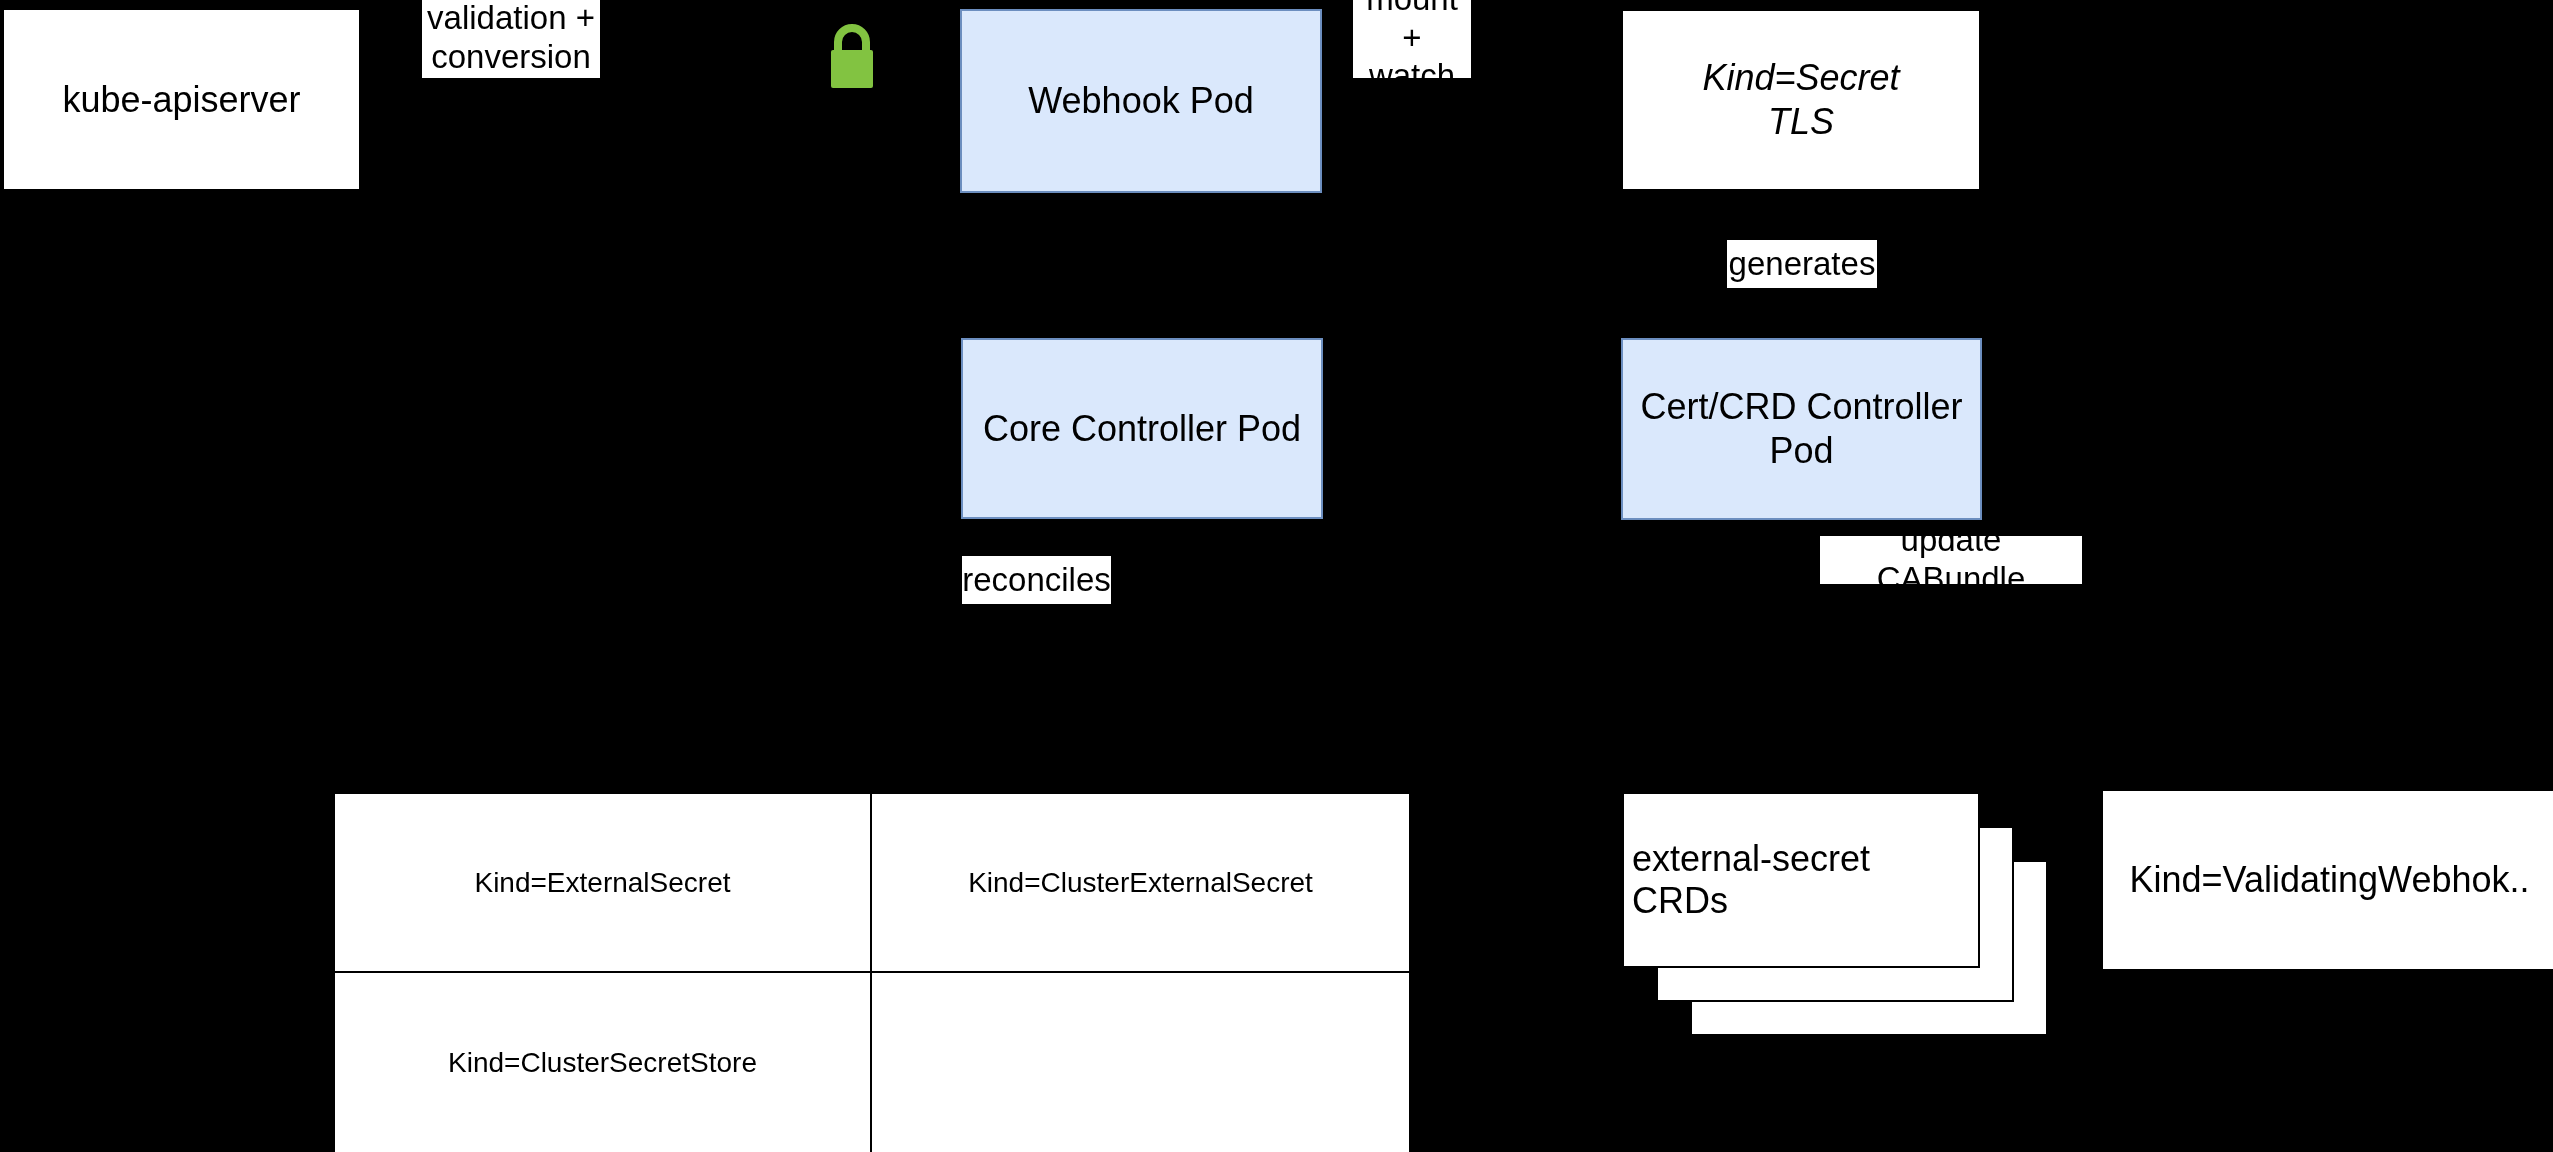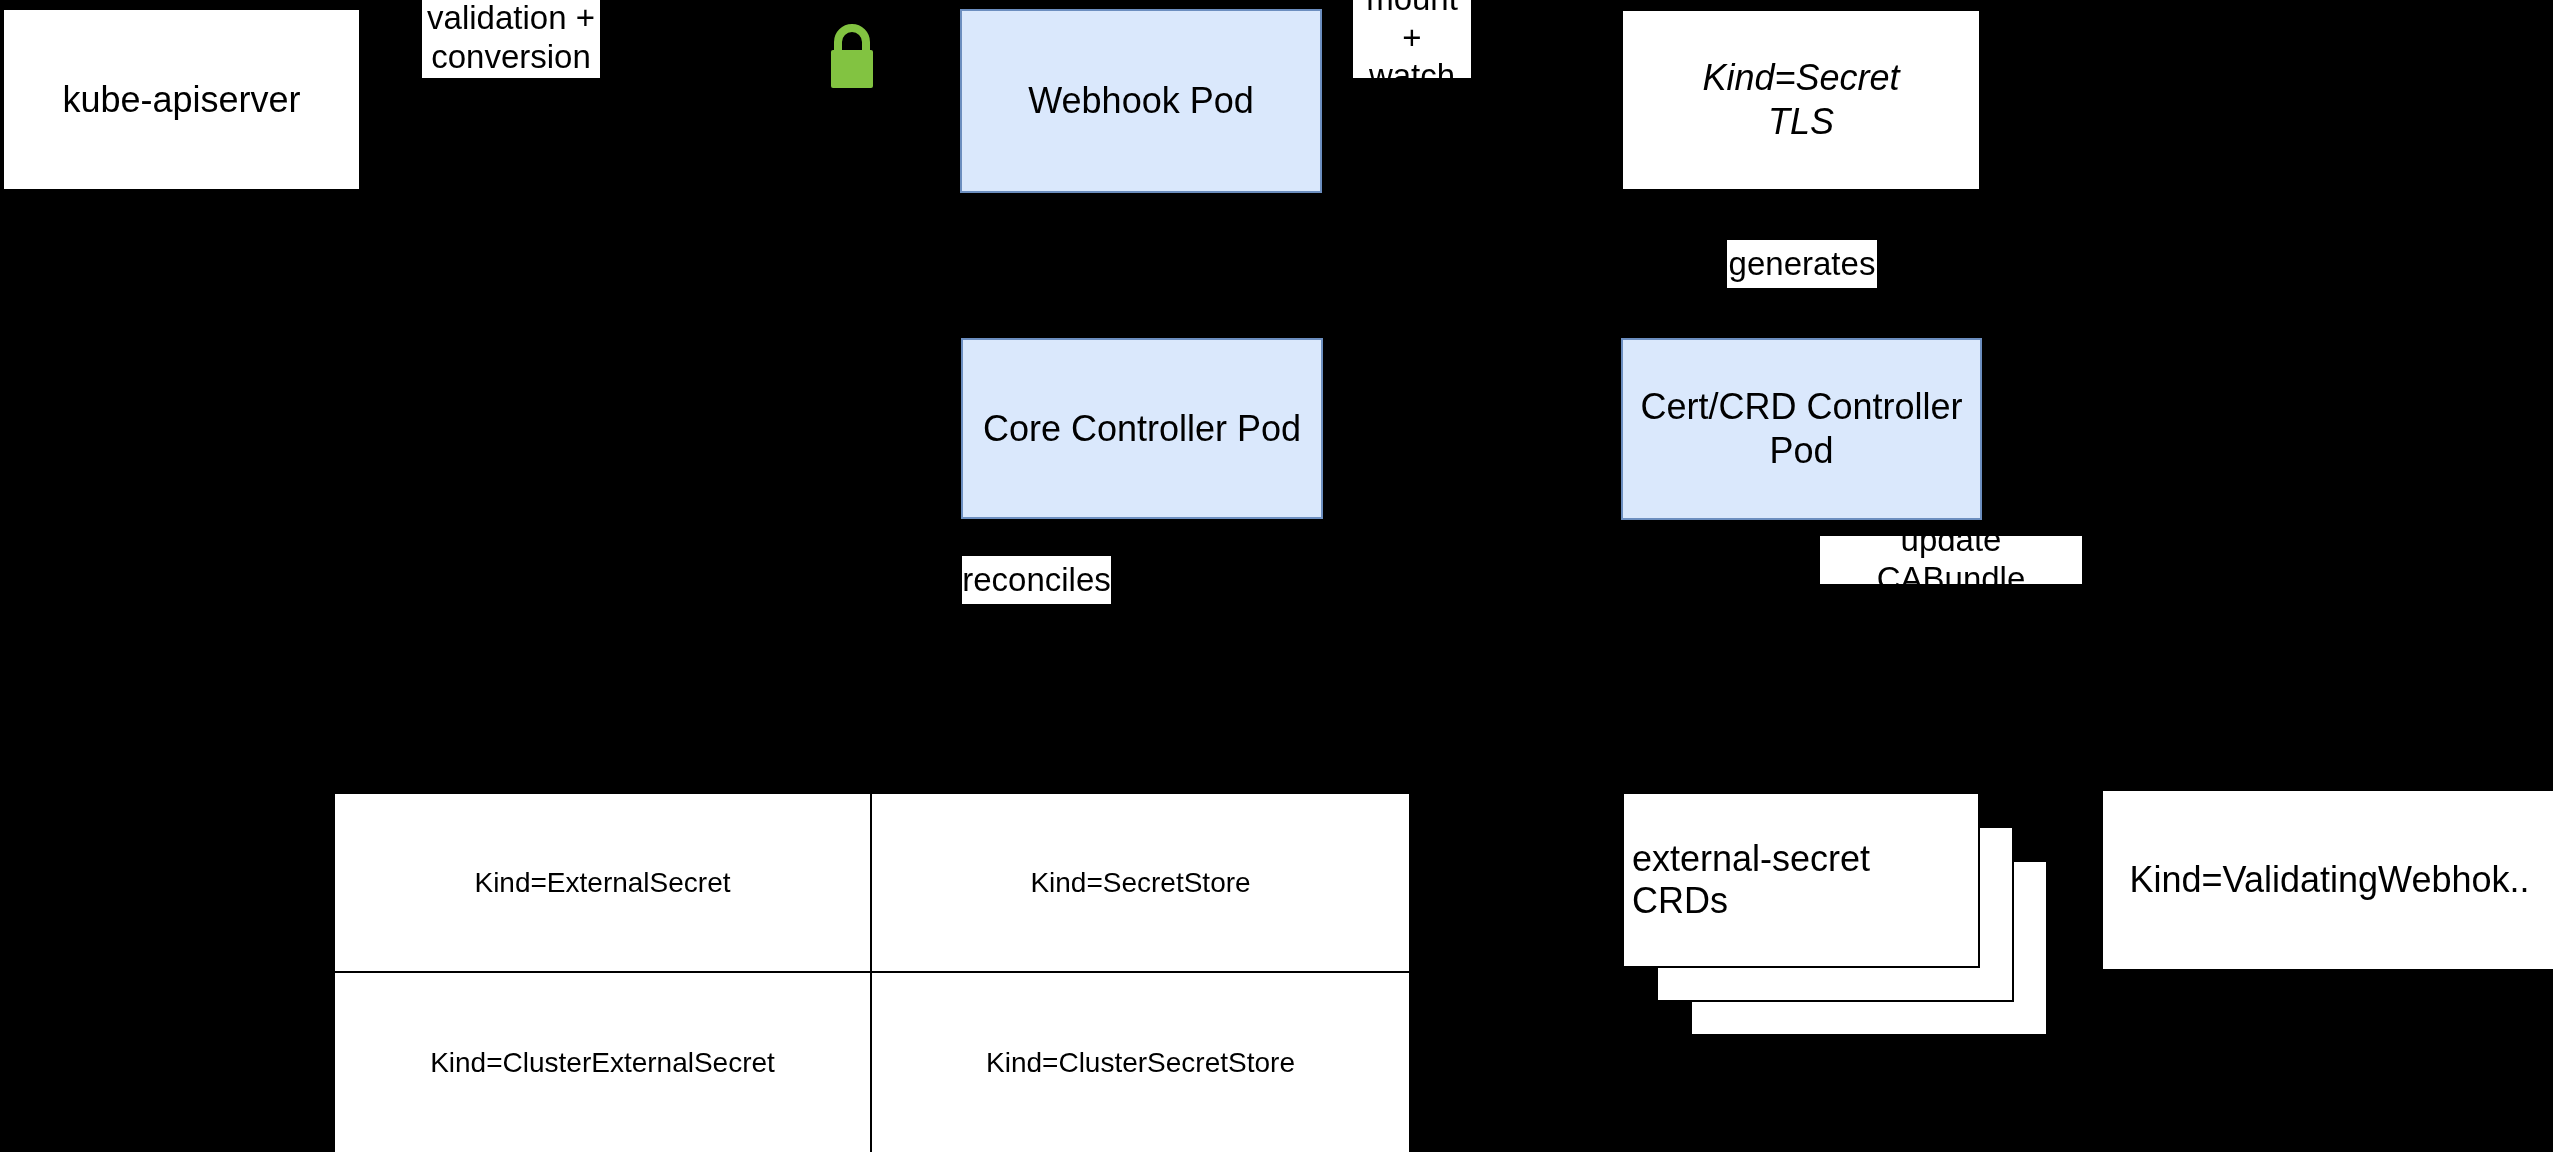--- a/index.html
+++ b/index.html
@@ -157,23 +157,20 @@
 
   <div class="edge-label" style="left:1820px; top:536px; width:262px; height:48px;">
     <span>update CABundle</span>
   </div>
 
   <div class="kind-table" style="left:333px; top:792px; width:1078px; height:362px;">
     <div class="kind-cell">
       <span>Kind=ExternalSecret</span>
     </div>
     <div class="kind-cell">
-      <span>Kind=SecretStore</span>
-    </div>
-    <div class="kind-cell">
       <span>Kind=ClusterExternalSecret</span>
     </div>
     <div class="kind-cell">
       <span>Kind=ClusterSecretStore</span>
     </div>
   </div>
 
   <div class="card-stack" style="left:1622px; top:792px; width:410px; height:240px;">
     <div class="card" style="left:68px; top:68px; width:358px; height:176px;"></div>
     <div class="card" style="left:34px; top:34px; width:358px; height:176px;"></div>

